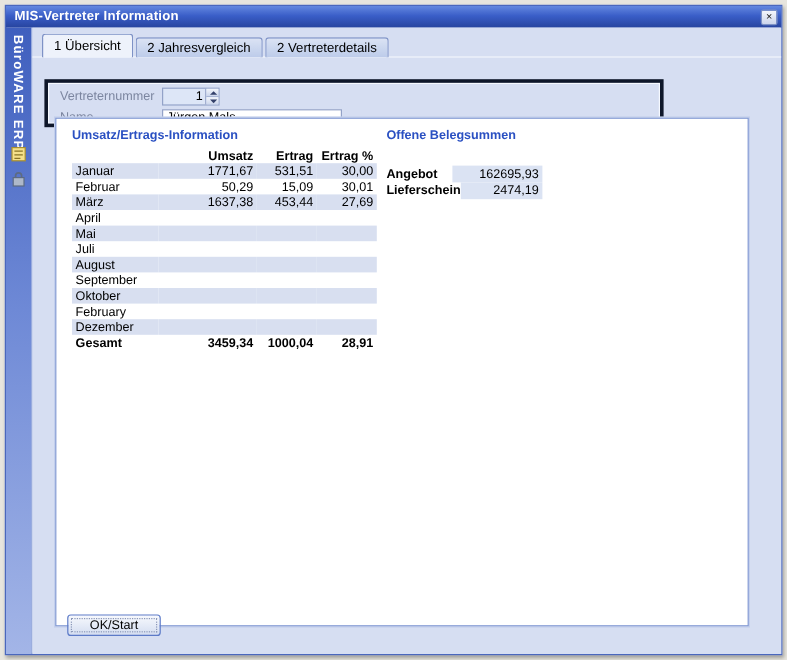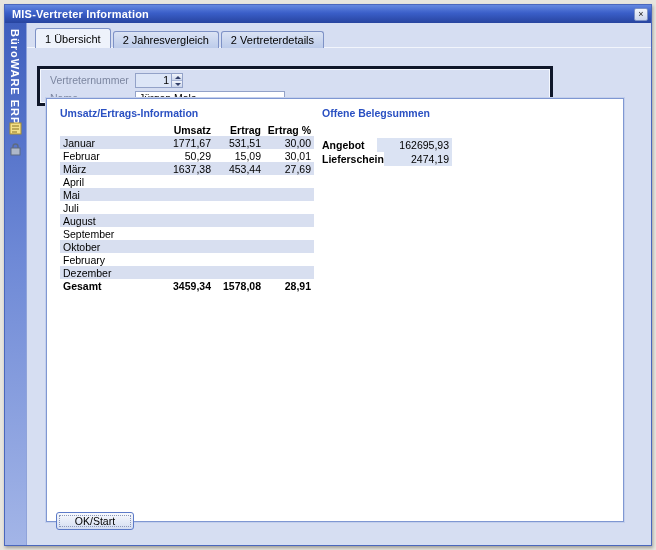--- a/index.html
+++ b/index.html
@@ -307,21 +307,21 @@
             <td class="c-month">Dezember</td>
             <td class="c-u"></td>
             <td class="c-e"></td>
             <td class="c-p"></td>
           </tr>
         </tbody>
         <tfoot>
           <tr>
             <td class="c-month">Gesamt</td>
             <td class="c-u">3459,34</td>
-            <td class="c-e">1578,08</td>
+            <td class="c-e">1000,04</td>
             <td class="c-p">28,91</td>
           </tr>
         </tfoot>
       </table>
 
       <div class="beleg-rows">
         <div class="beleg-row">
           <span class="beleg-label">Angebot</span>
           <span class="beleg-value">162695,93</span>
         </div>

